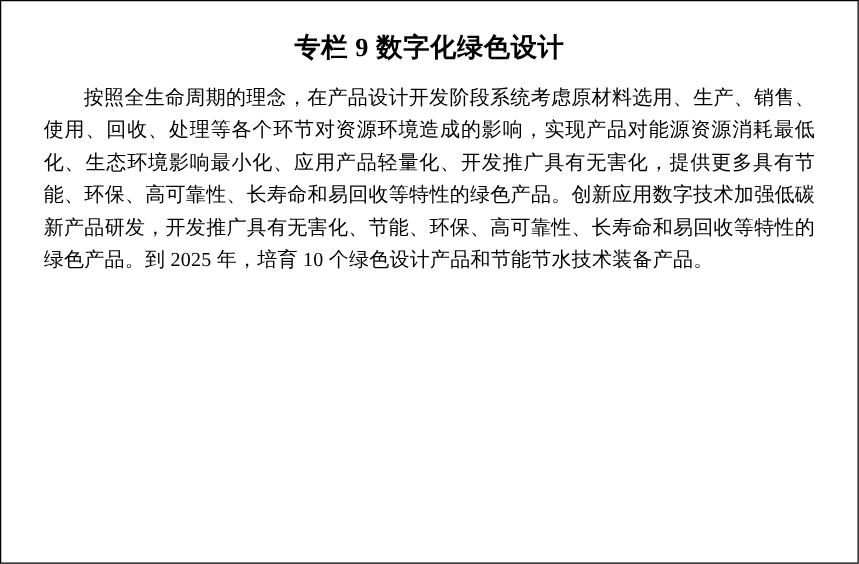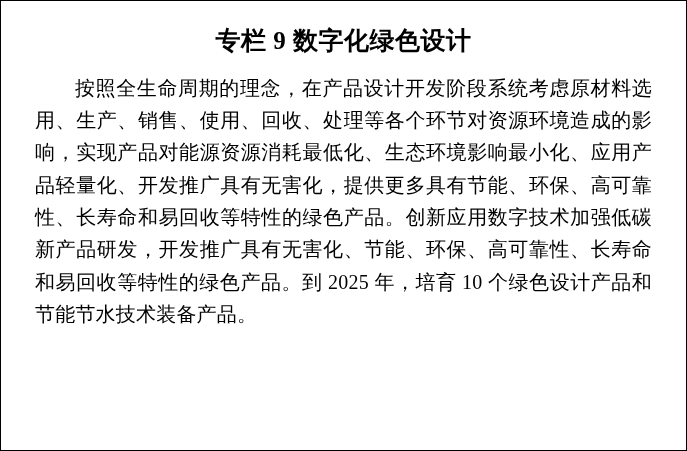--- a/index.html
+++ b/index.html
@@ -28,29 +28,29 @@
     position: absolute;
     left: 0;
     top: 0;
     right: 0;
     bottom: 0;
     padding: 24px 34px 10px 34px;
     box-sizing: border-box;
   }
   #title {
     text-align: center;
-    font-size: 25px;
+    font-size: 21px;
     font-weight: bold;
     letter-spacing: 0.5px;
     margin: 0 0 14px 0;
     line-height: 1.3;
     font-family: "Liberation Serif", "DejaVu Serif", serif;
   }
   #body-text {
-    font-size: 20px;
+    font-size: 16px;
     line-height: 1.62;
     text-align: justify;
     text-justify: inter-ideograph;
     text-indent: 2em;
     letter-spacing: 0.2px;
     white-space: pre-wrap;
     font-family: "Liberation Serif", "DejaVu Serif", serif;
   }
 </style>
 </head>

